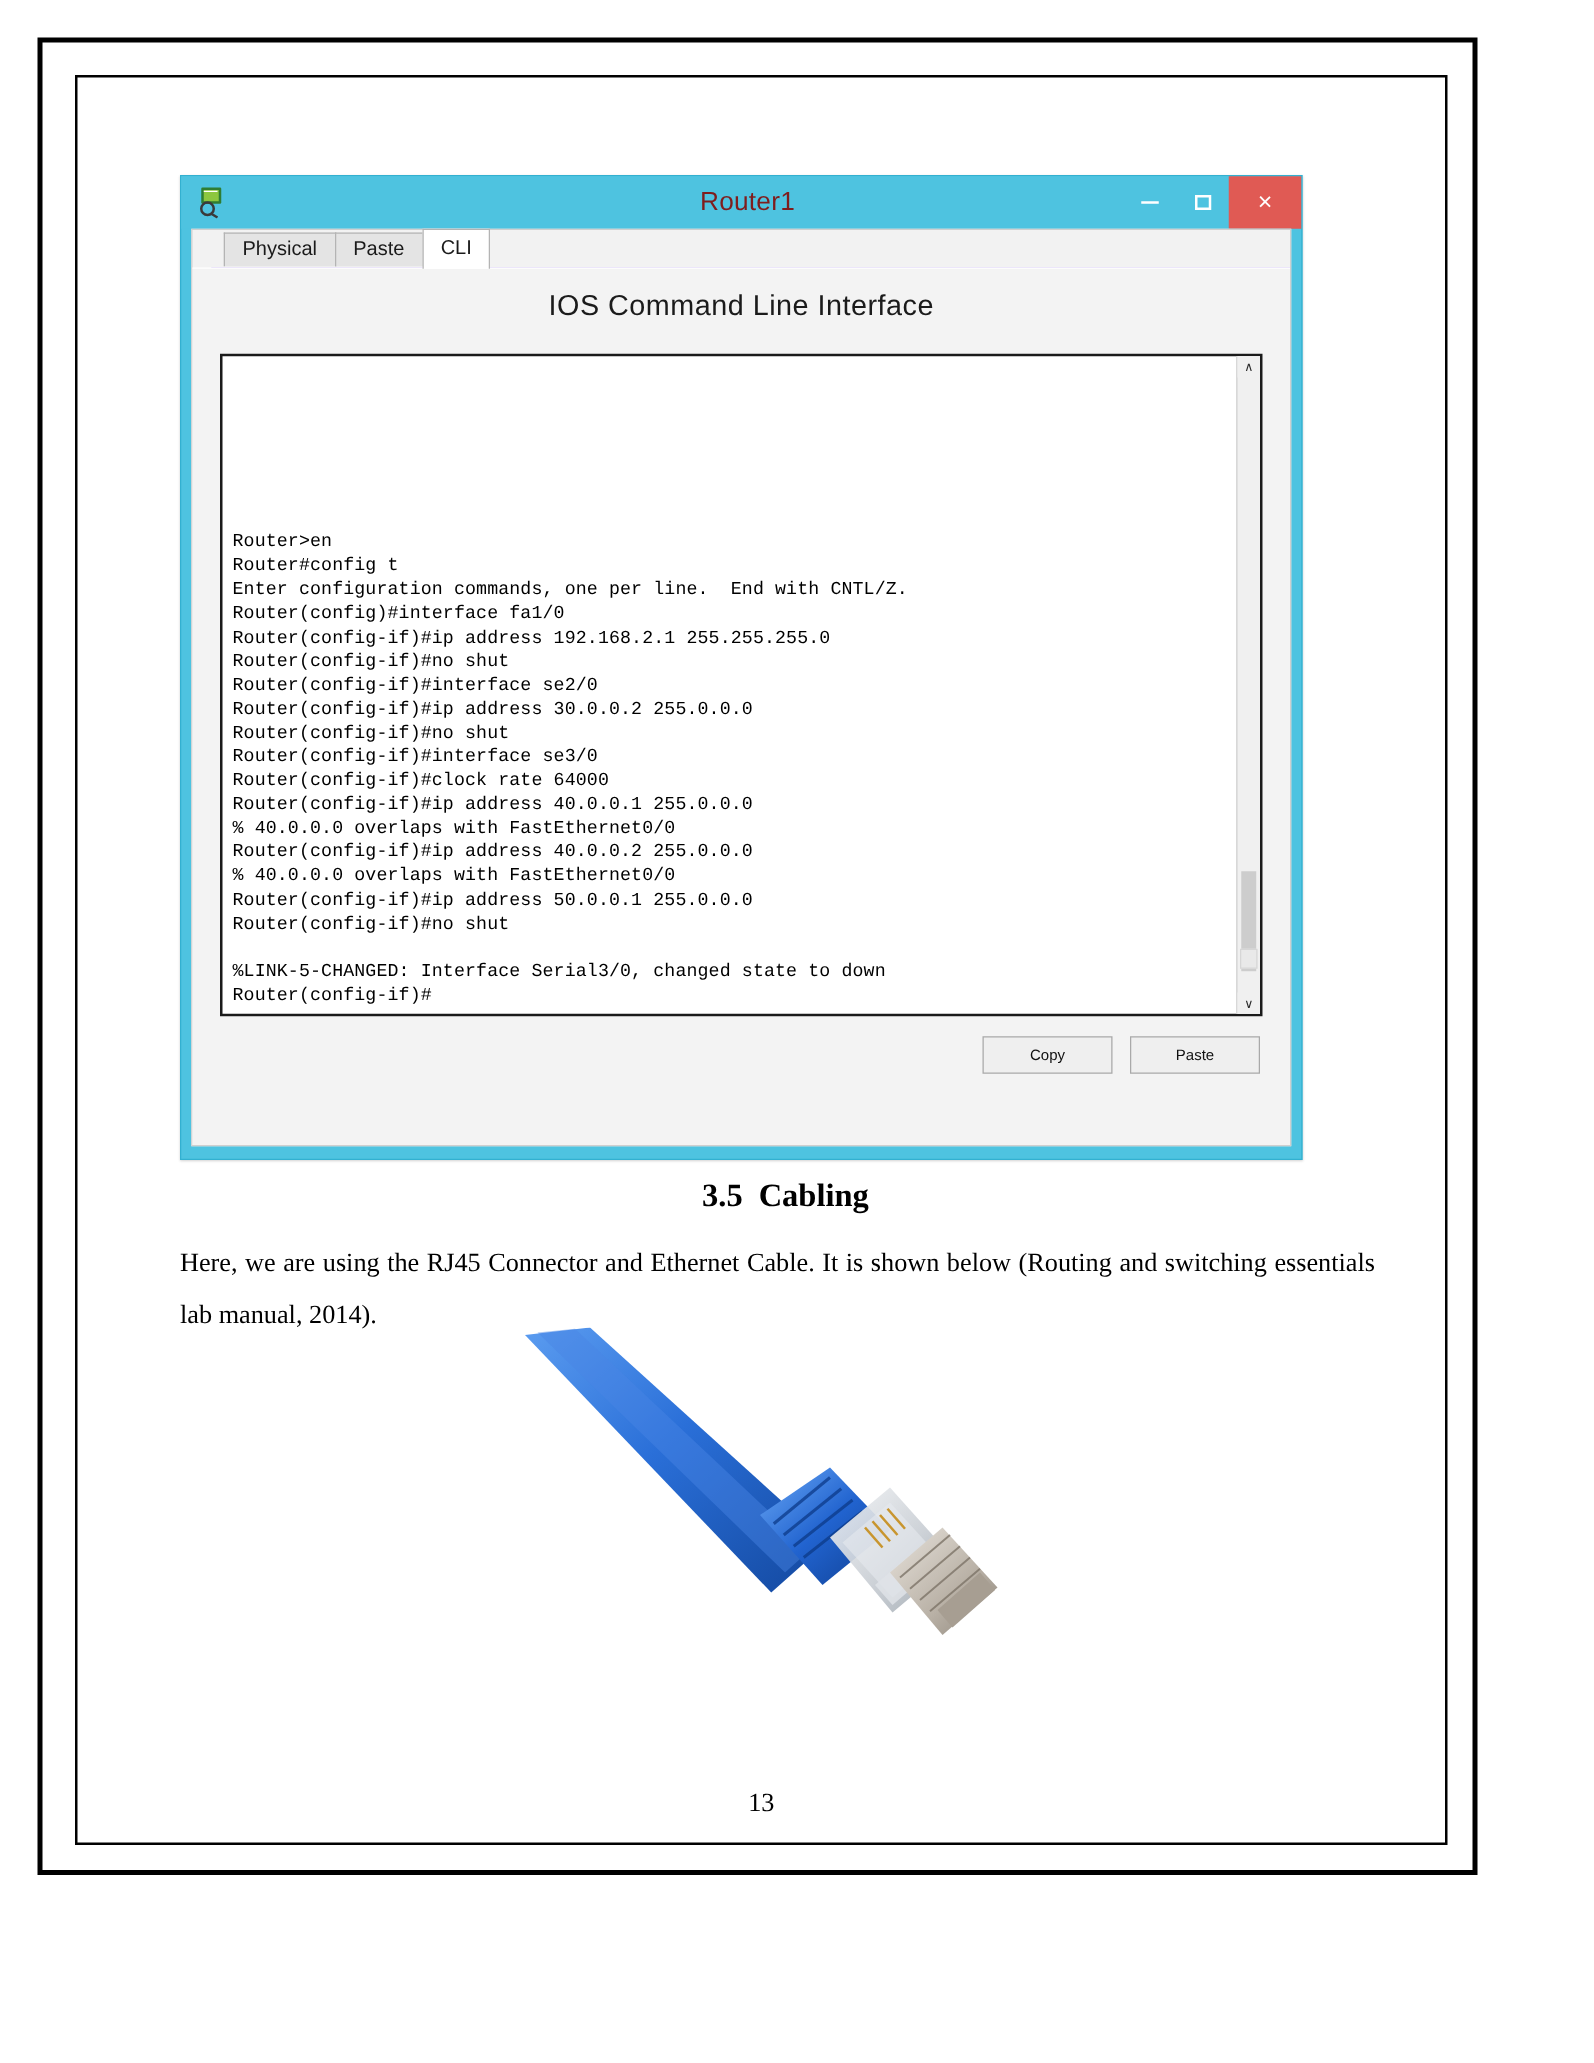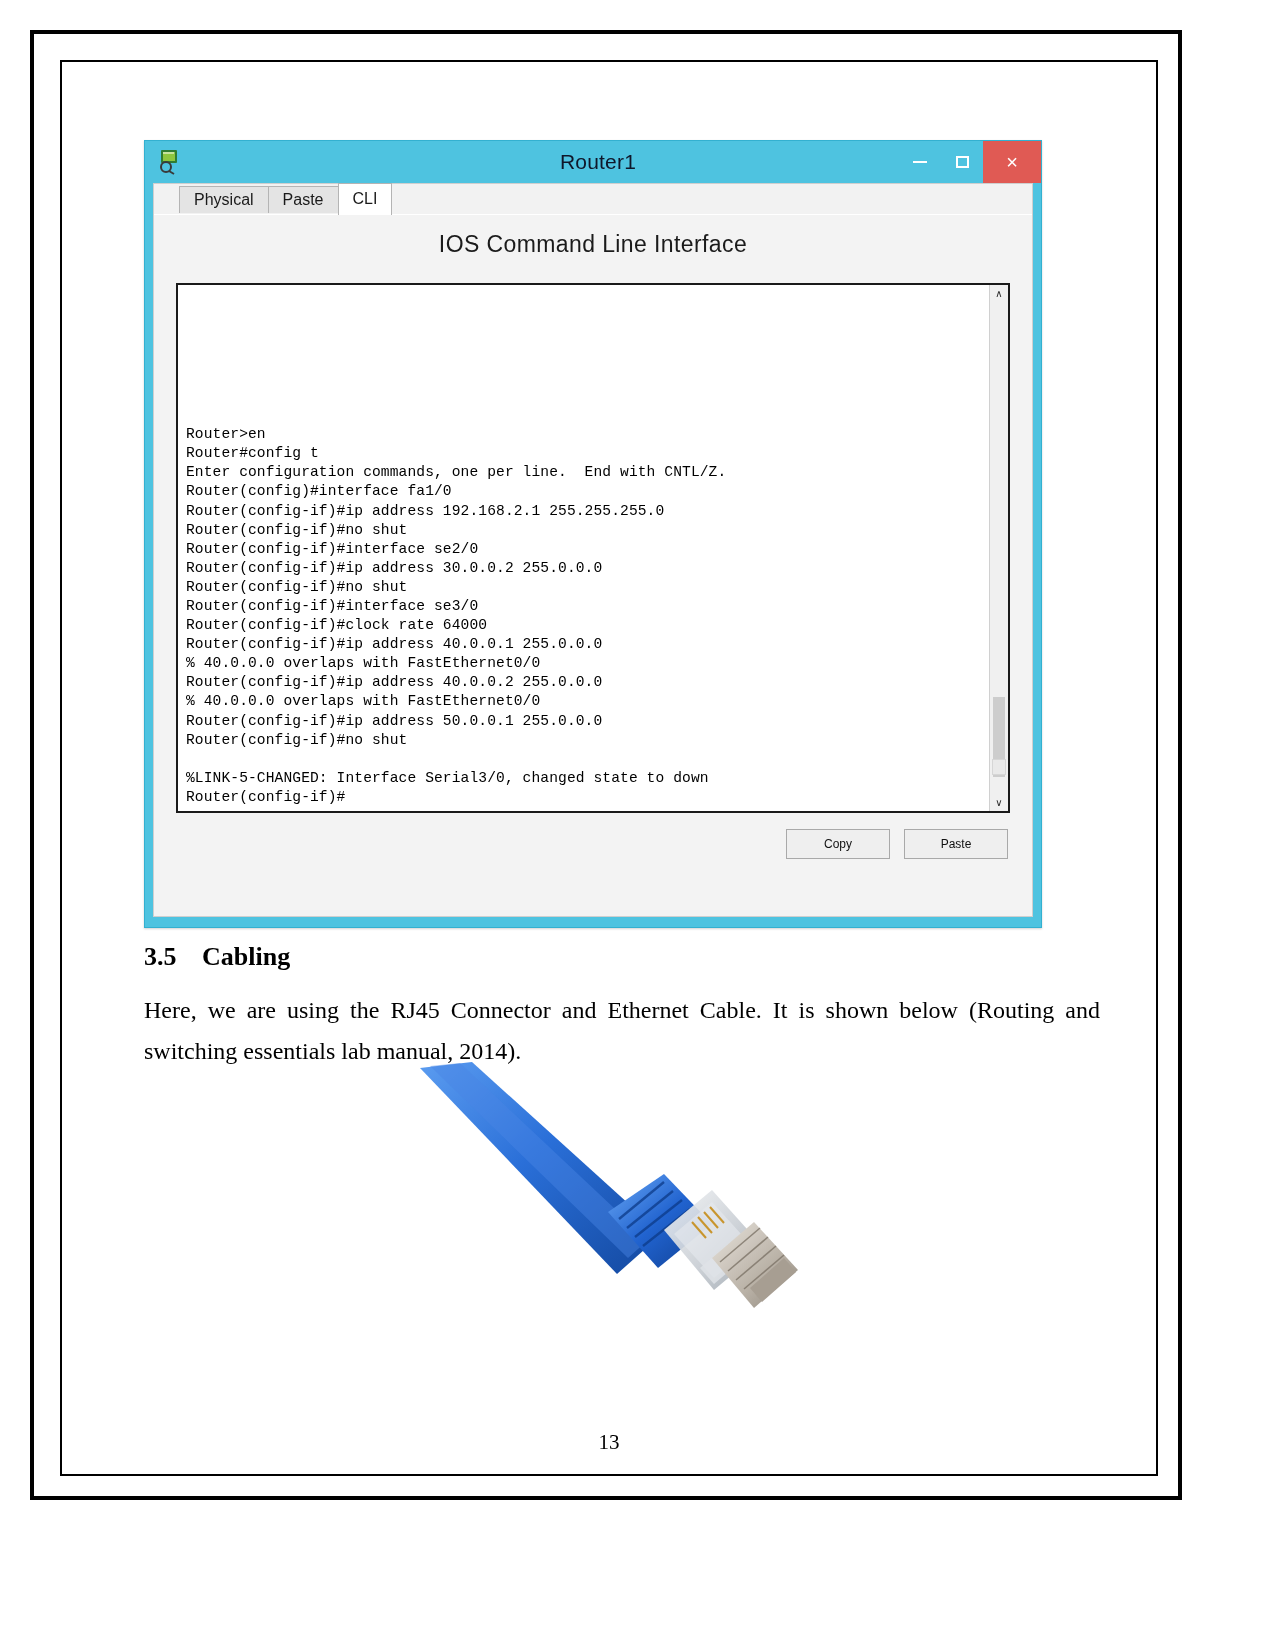--- a/index.html
+++ b/index.html
@@ -63,21 +63,21 @@
     position: absolute;
     left: 12px;
     top: 6px;
     width: 26px;
     height: 28px;
   }
   .pt-title {
     flex: 1;
     text-align: center;
     font-size: 21px;
-    color: #0f172a;
+    color: #7f1d1d;
     letter-spacing: 0.2px;
     font-family: "Liberation Sans", sans-serif;
     padding-left: 10px;
     user-select: none;
   }
   .pt-winbtns {
     position: absolute;
     right: 0;
     top: 0;
     height: 42px;
@@ -277,28 +277,29 @@
     left: 82px;
     right: 56px;
     top: 880px;
   }
   .sec-heading {
     font-family: "Liberation Serif", serif;
     font-weight: bold;
     font-size: 26px;
     color: #000000;
     margin: 0 0 18px 0;
+    text-align: center;
   }
   .sec-heading .num {
     display: inline-block;
     min-width: 58px;
   }
   .para {
     font-family: "Liberation Serif", serif;
-    font-size: 24px;
+    font-size: 21px;
     line-height: 41px;
     color: #000000;
     text-align: justify;
     margin: 0;
   }
 
   
   .figure {
     position: absolute;
     left: 82px;

